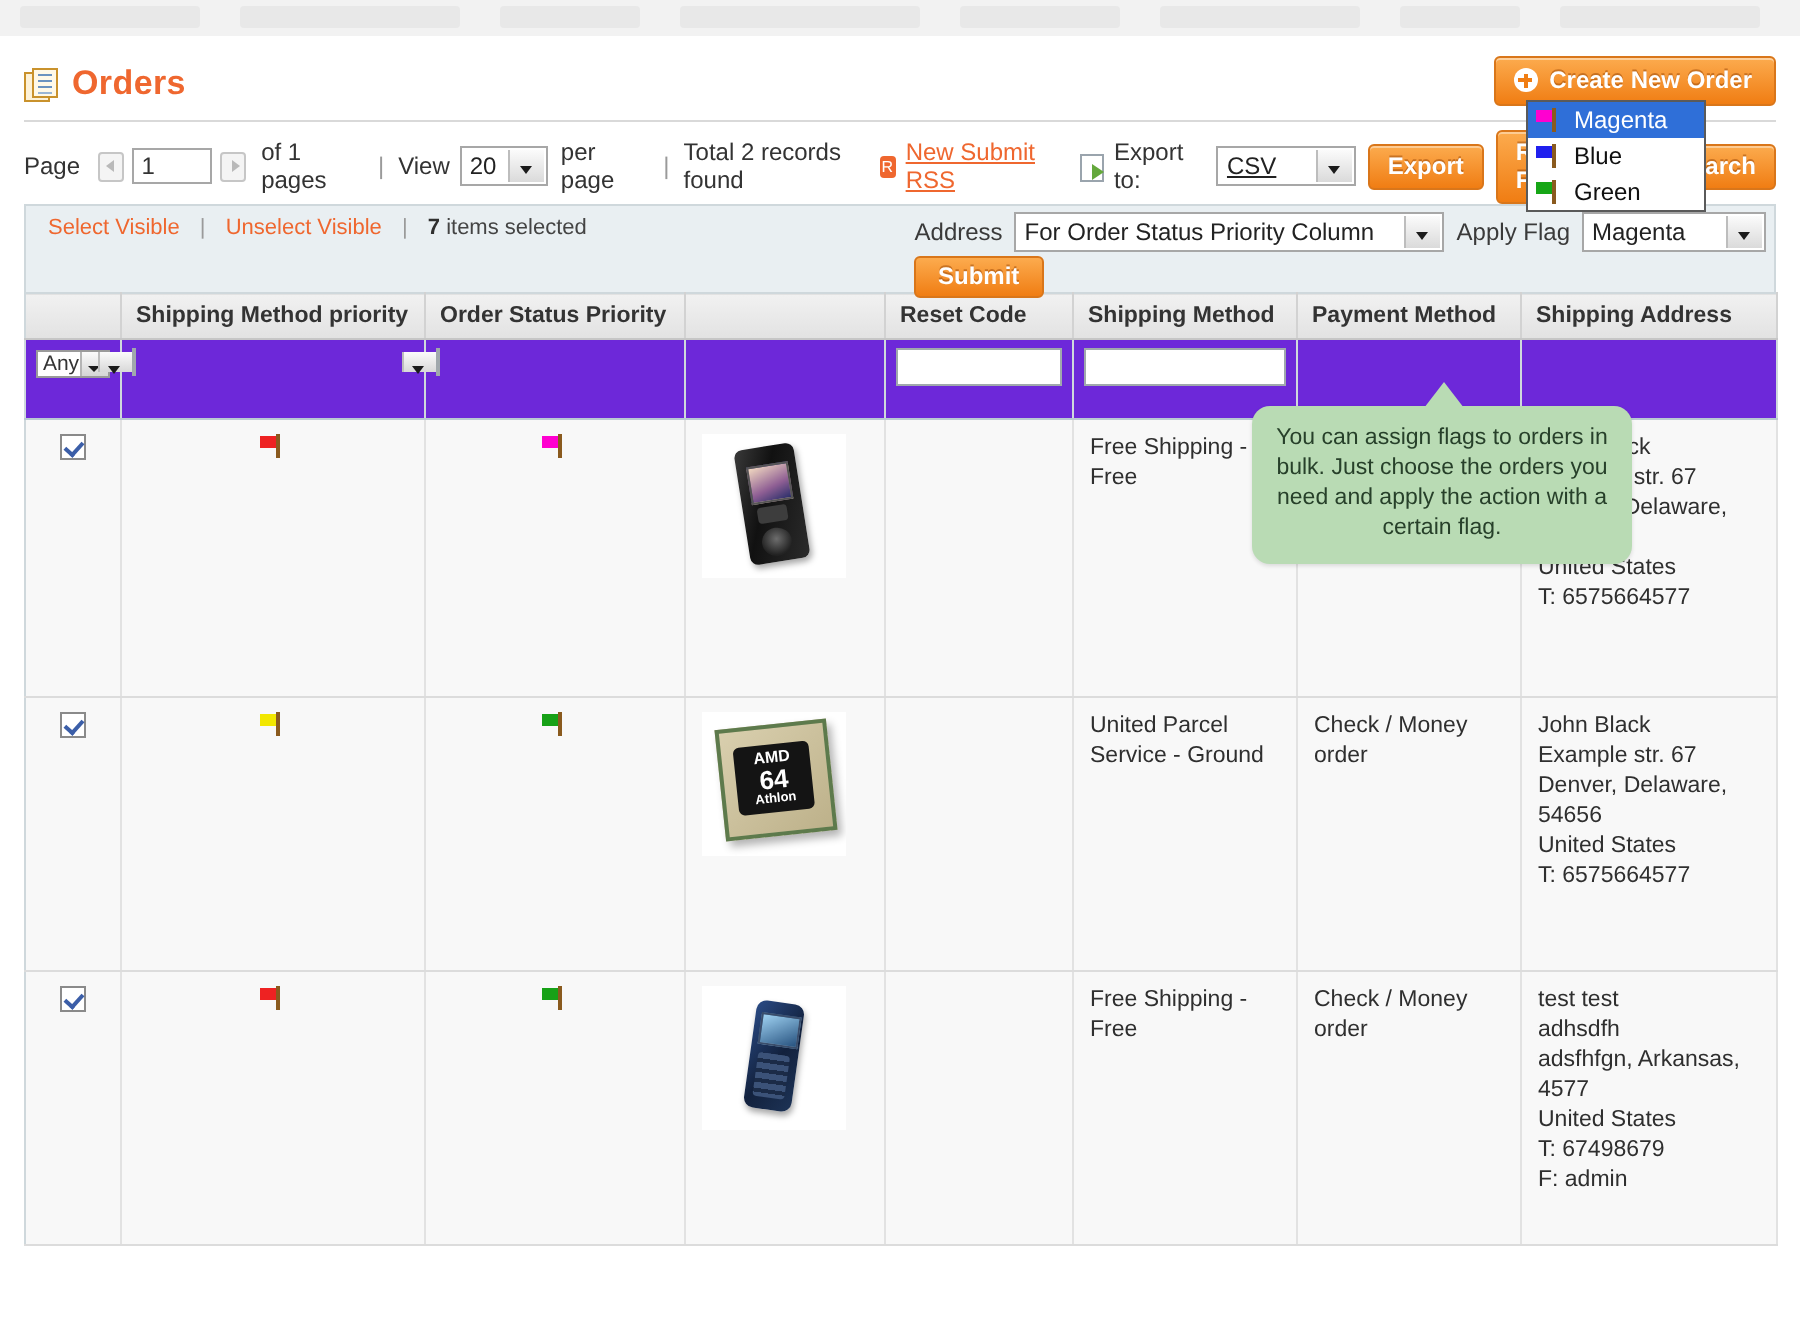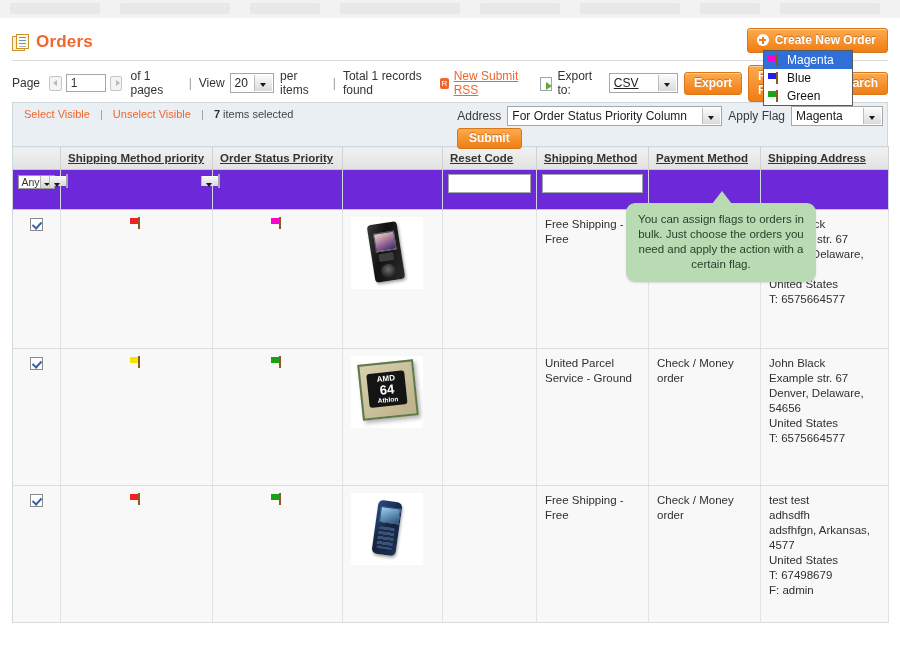--- a/index.html
+++ b/index.html
@@ -252,21 +252,20 @@
   .grid th {
     background: linear-gradient(#f1f1f1,#e2e2e2);
     border-right: 1px solid #d2d2d2;
     border-bottom: 1px solid #c6c6c6;
     text-align: left;
     font-size: 11.5px; font-weight: bold; color: #333;
     padding: 5px 7px; height: 20px;
     box-sizing: border-box;
     white-space: nowrap;
     overflow: hidden;
-    text-decoration: underline;
   }
   .grid tr.filter-row td {
     background: #6d28d9;
     border-right: 1px solid #cfd8dc;
     border-bottom: 1px solid #b9c9d2;
     padding: 4px 5px 16px 5px;
     vertical-align: top;
   }
   .grid td {
     border-right: 1px solid #e2e2e2;
@@ -457,23 +456,23 @@
       <span class="pager-arrow prev"></span>
       <input class="txt-input page-input" value="1" style="">
       <span class="pager-arrow next"></span>
       <span class="lbl" style="margin-left:4px">of 1 pages</span>
       <span class="sep">|</span>
       <span class="lbl">View</span>
       <span class="sel view-sel">
         <span>20</span>
         <span class="arrow"></span>
       </span>
-      <span class="lbl" style="margin-left:6px">per items</span>
+      <span class="lbl" style="margin-left:6px">per page</span>
       <span class="sep">|</span>
-      <span class="lbl">Total 1 records found</span>
+      <span class="lbl">Total 2 records found</span>
       <span class="rss-icon">R</span>
       <span class="rss-link">New Submit RSS</span>
       <span class="export-icon">
         <span class="pg"></span>
           <span class="ar"></span>
       </span>
       <span class="lbl">Export to:</span>
       <span class="sel csv-sel" style="margin-left:4px">
         <span>CSV</span>
         <span class="arrow"></span>

